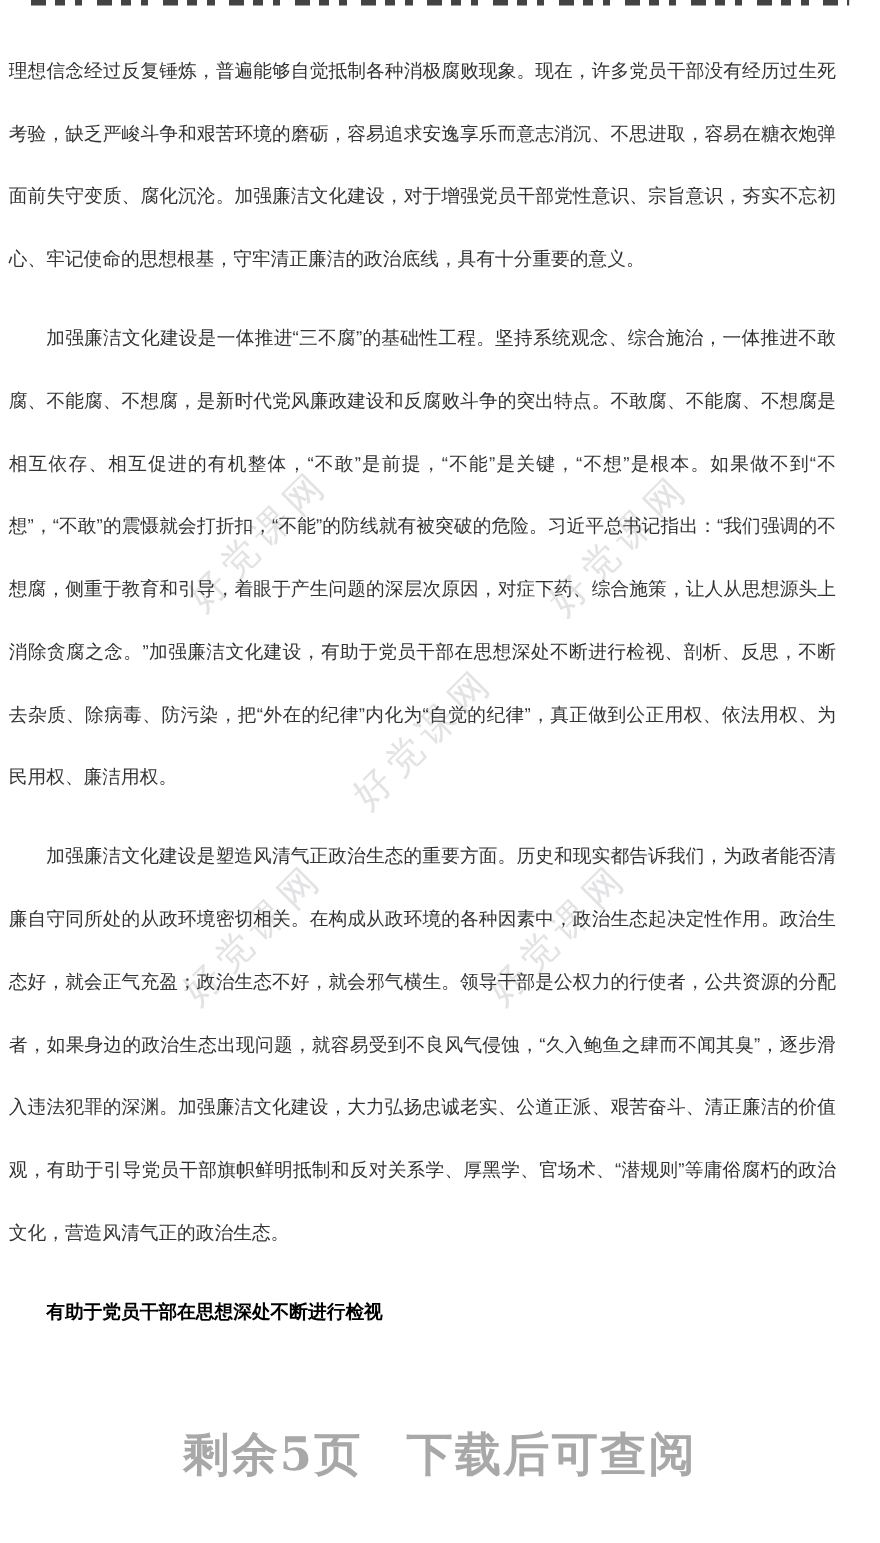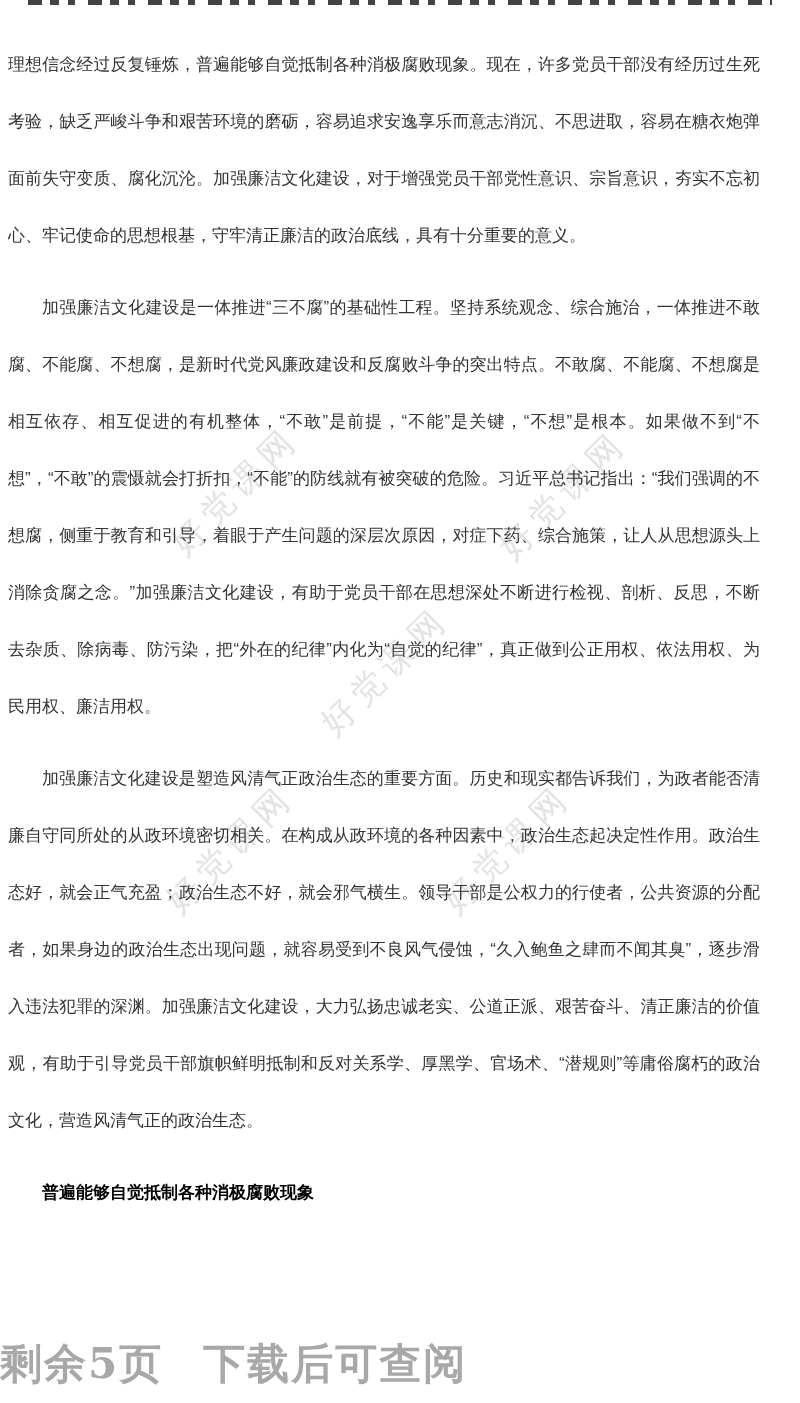--- a/index.html
+++ b/index.html
@@ -38,27 +38,27 @@
   .para{margin:0 0 15px 0;}
   .para.indent{text-indent:2em;}
   .heading{
     margin:0;padding-left:2em;
     font-size:17px;line-height:57px;
     font-weight:bold;color:#000000;
     text-align:left;
   }
   .promo{
     position:absolute;top:1292px;left:0;width:800px;
+    text-align:center;
     font-family:"DejaVu Serif", serif;
     font-weight:bold;
     font-size:42px;line-height:60px;
     color:#a8a8a8;
     letter-spacing:2px;
     white-space:nowrap;
-    margin-top:42px;
   }
   .promo .gap{display:inline-block;width:40px;}
 </style>
 </head>
 <body>
 
 <div class="page">
 
   <div class="clipped-line"></div>
 
@@ -67,20 +67,20 @@
     <span class="wm" style="left:481px;top:472px;">好党课网</span>
     <span class="wm" style="left:303px;top:648px;">好党课网</span>
     <span class="wm" style="left:148px;top:826px;">好党课网</span>
     <span class="wm" style="left:425px;top:826px;">好党课网</span>
   </div>
 
   <div class="content">
     <p class="para">理想信念经过反复锤炼，普遍能够自觉抵制各种消极腐败现象。现在，许多党员干部没有经历过生死考验，缺乏严峻斗争和艰苦环境的磨砺，容易追求安逸享乐而意志消沉、不思进取，容易在糖衣炮弹面前失守变质、腐化沉沦。加强廉洁文化建设，对于增强党员干部党性意识、宗旨意识，夯实不忘初心、牢记使命的思想根基，守牢清正廉洁的政治底线，具有十分重要的意义。</p>
     <p class="para indent">加强廉洁文化建设是一体推进“三不腐”的基础性工程。坚持系统观念、综合施治，一体推进不敢腐、不能腐、不想腐，是新时代党风廉政建设和反腐败斗争的突出特点。不敢腐、不能腐、不想腐是相互依存、相互促进的有机整体，“不敢”是前提，“不能”是关键，“不想”是根本。如果做不到“不想”，“不敢”的震慑就会打折扣，“不能”的防线就有被突破的危险。习近平总书记指出：“我们强调的不想腐，侧重于教育和引导，着眼于产生问题的深层次原因，对症下药、综合施策，让人从思想源头上消除贪腐之念。”加强廉洁文化建设，有助于党员干部在思想深处不断进行检视、剖析、反思，不断去杂质、除病毒、防污染，把“外在的纪律”内化为“自觉的纪律”，真正做到公正用权、依法用权、为民用权、廉洁用权。</p>
     <p class="para indent">加强廉洁文化建设是塑造风清气正政治生态的重要方面。历史和现实都告诉我们，为政者能否清廉自守同所处的从政环境密切相关。在构成从政环境的各种因素中，政治生态起决定性作用。政治生态好，就会正气充盈；政治生态不好，就会邪气横生。领导干部是公权力的行使者，公共资源的分配者，如果身边的政治生态出现问题，就容易受到不良风气侵蚀，“久入鲍鱼之肆而不闻其臭”，逐步滑入违法犯罪的深渊。加强廉洁文化建设，大力弘扬忠诚老实、公道正派、艰苦奋斗、清正廉洁的价值观，有助于引导党员干部旗帜鲜明抵制和反对关系学、厚黑学、官场术、“潜规则”等庸俗腐朽的政治文化，营造风清气正的政治生态。</p>
-    <h2 class="heading">普遍能够自觉抵制各种消极腐败现象</h2>
+    <h2 class="heading">有助于党员干部在思想深处不断进行检视</h2>
   </div>
 
   <div class="promo">
     <span>剩余5页</span><span class="gap"></span><span>下载后可查阅</span>
   </div>
 
 </div>
 
 </body></html>

